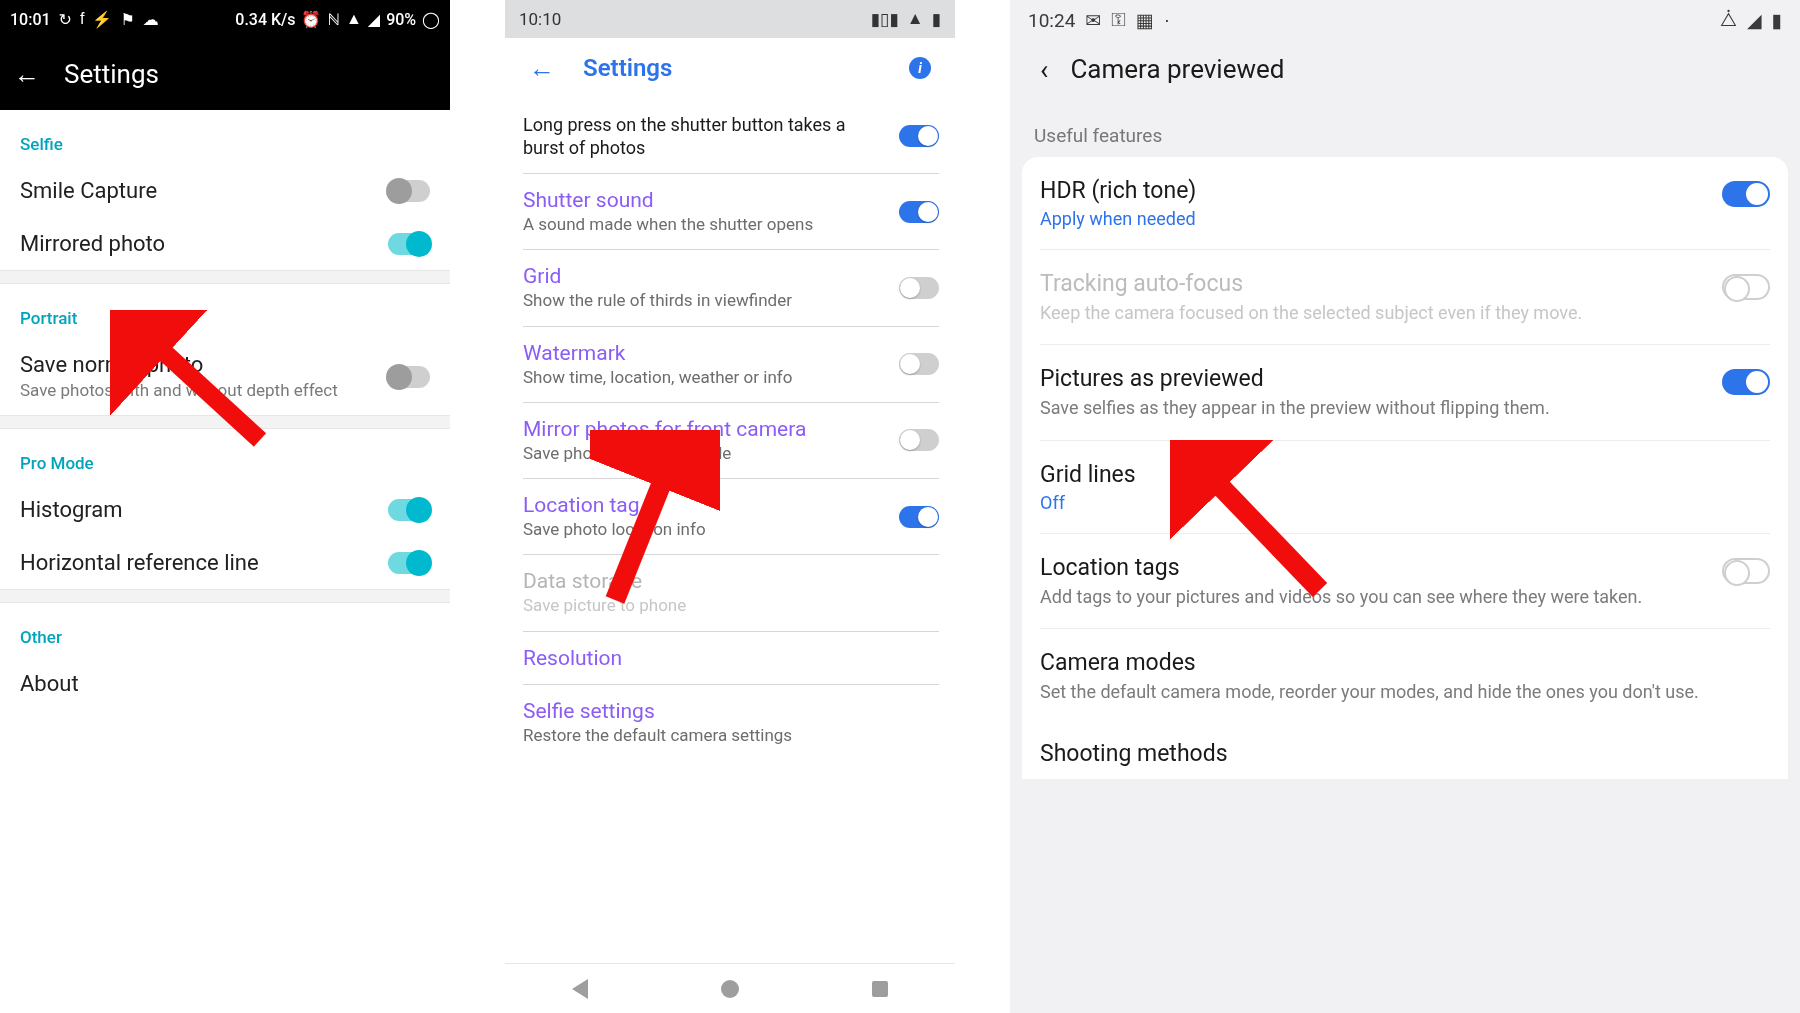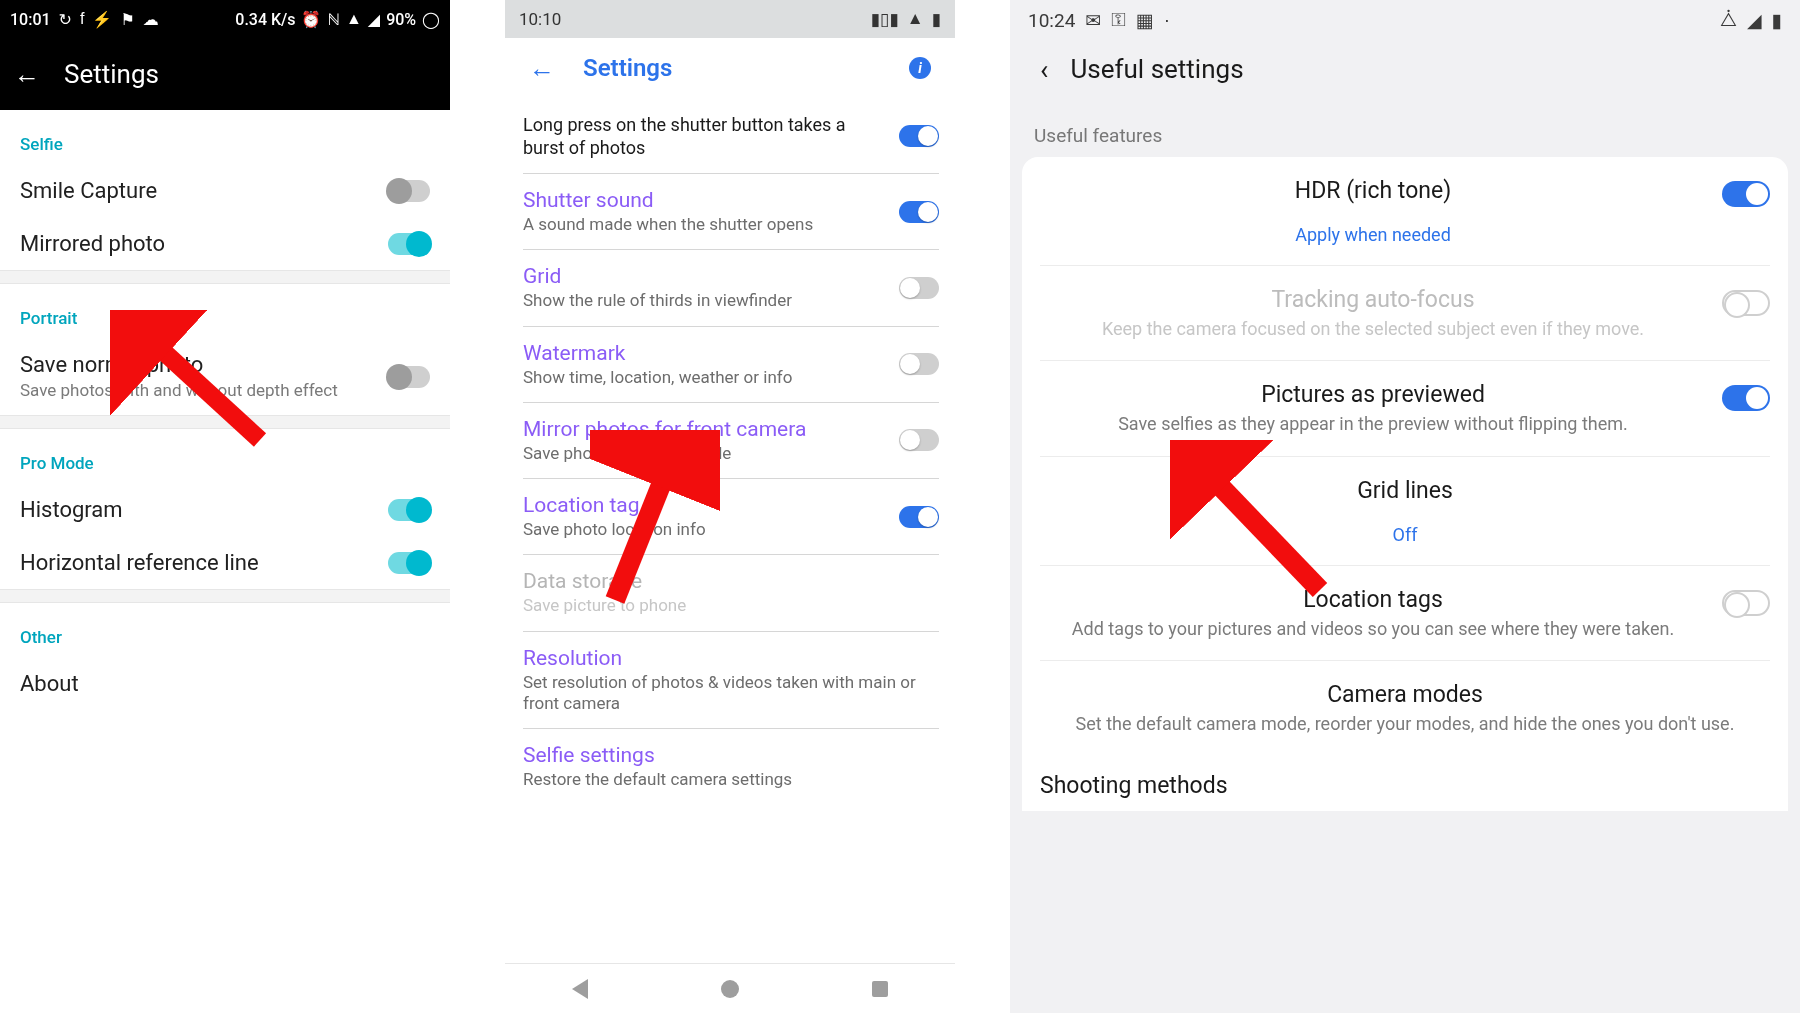--- a/index.html
+++ b/index.html
@@ -120,31 +120,30 @@
   .p3 .status .left, .p3 .status .right { display:flex; align-items:center; gap:10px; }
   .p3 .appbar {
     height:58px; display:flex; align-items:center; gap:22px;
     padding:0 18px 0 30px;
   }
   .p3 .appbar .title { font-size:26px; color:#1a1a1a; }
   .p3 .section-title { color:#777; font-size:19px; padding:26px 24px 10px 24px; }
   .p3 .card {
     background:#fff; border-radius:16px 16px 0 0; margin:0 12px;
     padding:0 18px;
-    text-align:center;
   }
   .p3 .row {
     display:flex; justify-content:space-between; align-items:flex-start;
     padding:20px 0; border-bottom:1px solid #ececec; gap:16px;
   }
   .p3 .row:last-child { border-bottom:none; }
   .p3 .row .texts { flex:1; }
   .p3 .row .t1 { font-size:23px; color:#1a1a1a; }
   .p3 .row .t2 { font-size:18px; color:#7b7b7b; margin-top:4px; line-height:1.3; }
-  .p3 .row .sub-blue { font-size:18px; color:#2d73ea; margin-top:20px; }
+  .p3 .row .sub-blue { font-size:18px; color:#2d73ea; margin-top:4px; }
   .p3 .row.disabled .t1 { color:#bcbcbc; }
   .p3 .row.disabled .t2 { color:#c6c6c6; }
   .sam-toggle {
     width:48px; height:26px; border-radius:26px; position:relative; flex:none;
     margin-top:4px;
   }
   .sam-toggle::after {
     content:""; position:absolute; width:22px; height:22px; border-radius:50%;
     top:2px; background:#fff;
   }
@@ -304,21 +303,20 @@
     </div>
     <div class="row disabled">
       <div class="texts">
         <div class="t1">Data storage</div>
         <div class="t2">Save picture to phone</div>
       </div>
     </div>
     <div class="row">
       <div class="texts">
         <div class="t1">Resolution</div>
-        <div class="t2">Set resolution of photos &amp; videos taken with main or front camera</div>
       </div>
     </div>
     <div class="row">
       <div class="texts">
         <div class="t1">Selfie settings</div>
         <div class="t2">Restore the default camera settings</div>
       </div>
     </div>
   </div>
 
@@ -341,21 +339,21 @@
       <span class="glyph">·</span>
     </div>
     <div class="right">
       <span class="glyph">⧊</span>
       <span class="glyph">◢</span>
       <span class="glyph">▮</span>
     </div>
   </div>
   <div class="appbar">
     <span style="font-size:28px;color:#1a1a1a">‹</span>
-    <span class="title">Useful settings</span>
+    <span class="title">Camera previewed</span>
   </div>
 
   <div class="section-title">Useful features</div>
 
   <div class="card">
     <div class="row">
       <div class="texts">
         <div class="t1">HDR (rich tone)</div>
         <div class="sub-blue">Apply when needed</div>
       </div>

